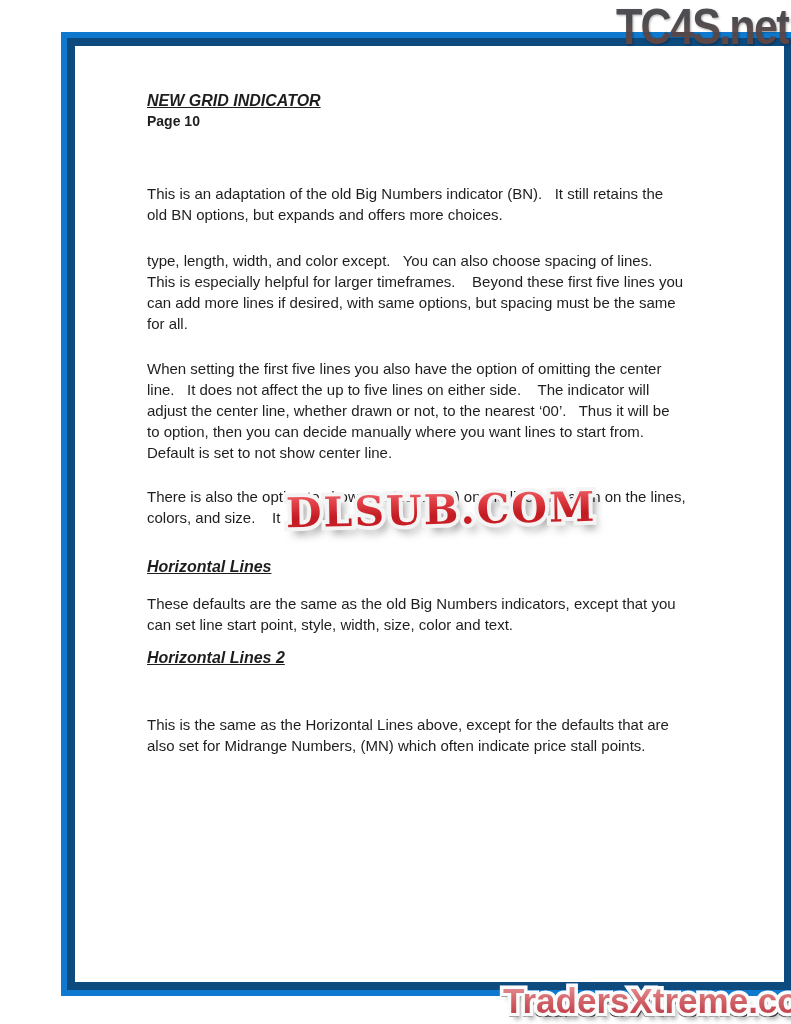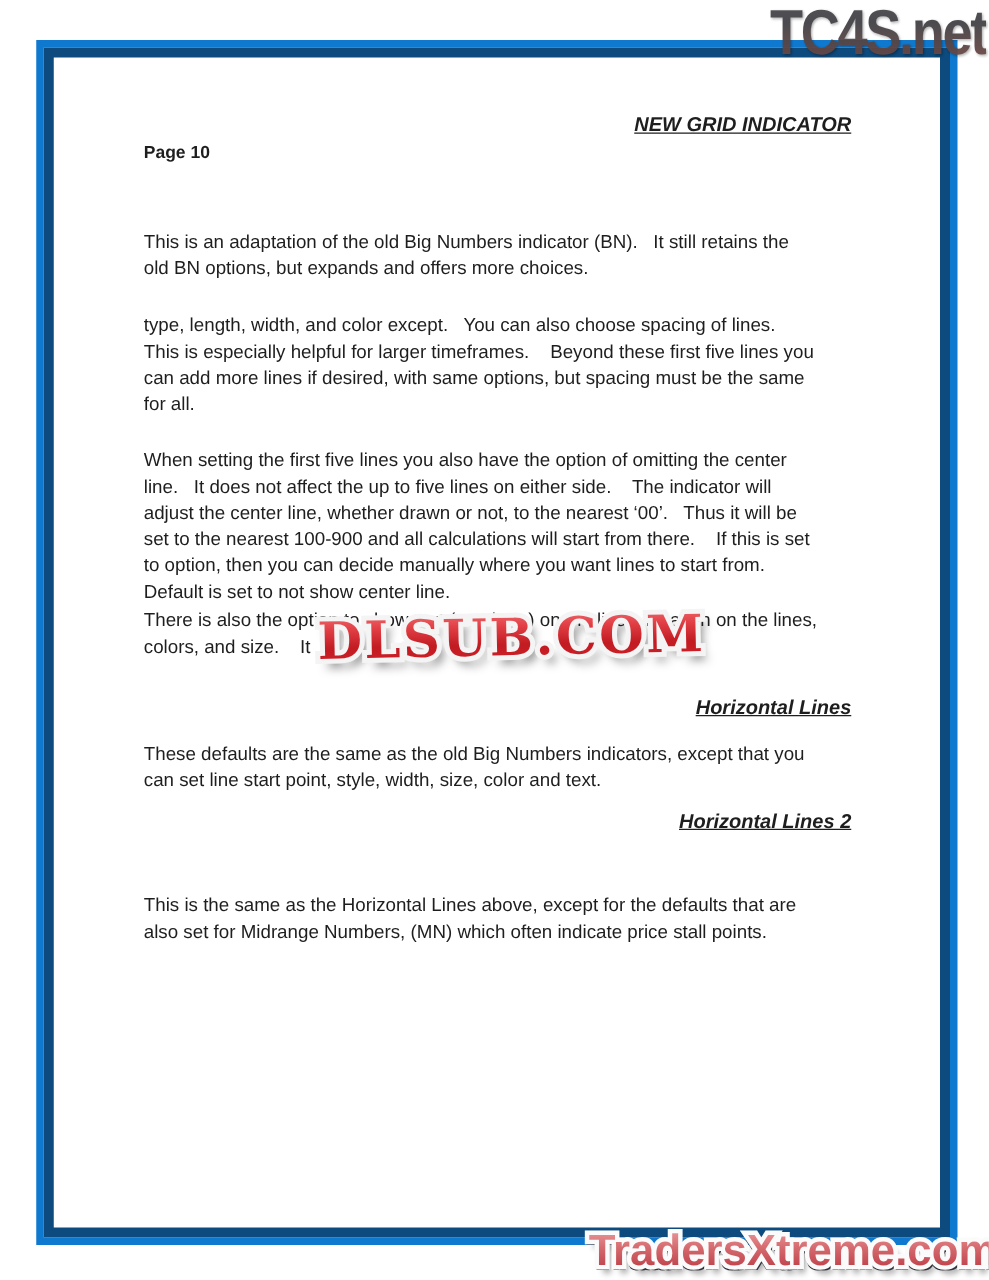--- a/index.html
+++ b/index.html
@@ -3,21 +3,21 @@
 <meta charset="utf-8">
 <style>
   html, body { margin:0; padding:0; }
   body {
     width:791px; height:1024px;
     background:#ffffff;
     font-family:"Liberation Sans", sans-serif;
     position:relative;
     overflow:hidden;
   }
-  .page { position:absolute; inset:0; }
+  .page { position:absolute; inset:0;margin-left:32px; }
 
   
   .frame {
     position:absolute;
     left:29px; top:32px;
     width:737px; height:964px;
     box-sizing:border-box;
     border:6px solid var(--frame-outer, #0f79cf);
     z-index:1;
   }
@@ -37,21 +37,21 @@
     line-height:21px;
     z-index:2;
   }
   .block { position:absolute; left:0; width:100%; }
   .tline { white-space:pre-wrap; }
 
   .title, .heading {
     font-weight:bold;
     font-style:italic;
     text-decoration:underline;
-    text-align:right;
+    text-align:left;
     font-size:16px;
   }
   .page-label { font-weight:bold; font-size:14px; }
 
   
   .logo {
     position:absolute;
     top:-4px; right:2px;
     z-index:4;
     font-size:47px;
@@ -141,21 +141,20 @@
       <div class="tline">type, length, width, and color except.   You can also choose spacing of lines.</div>
       <div class="tline">This is especially helpful for larger timeframes.    Beyond these first five lines you</div>
       <div class="tline">can add more lines if desired, with same options, but spacing must be the same</div>
       <div class="tline">for all.</div>
     </div>
 
     <div class="block" style="top:358px">
       <div class="tline">When setting the first five lines you also have the option of omitting the center</div>
       <div class="tline">line.   It does not affect the up to five lines on either side.    The indicator will</div>
       <div class="tline">adjust the center line, whether drawn or not, to the nearest ‘00’.   Thus it will be</div>
-      <div class="tline">set to the nearest 100-900 and all calculations will start from there.    If this is set</div>
       <div class="tline">to option, then you can decide manually where you want lines to start from.</div>
       <div class="tline">Default is set to not show center line.</div>
     </div>
 
     <div class="block" style="top:486px">
       <div class="tline">There is also the option to show text (numbers) on the lines, location on the lines,</div>
       <div class="tline">colors, and size.    It</div>
     </div>
 
     <div class="block heading" style="top:556px">Horizontal Lines</div>

